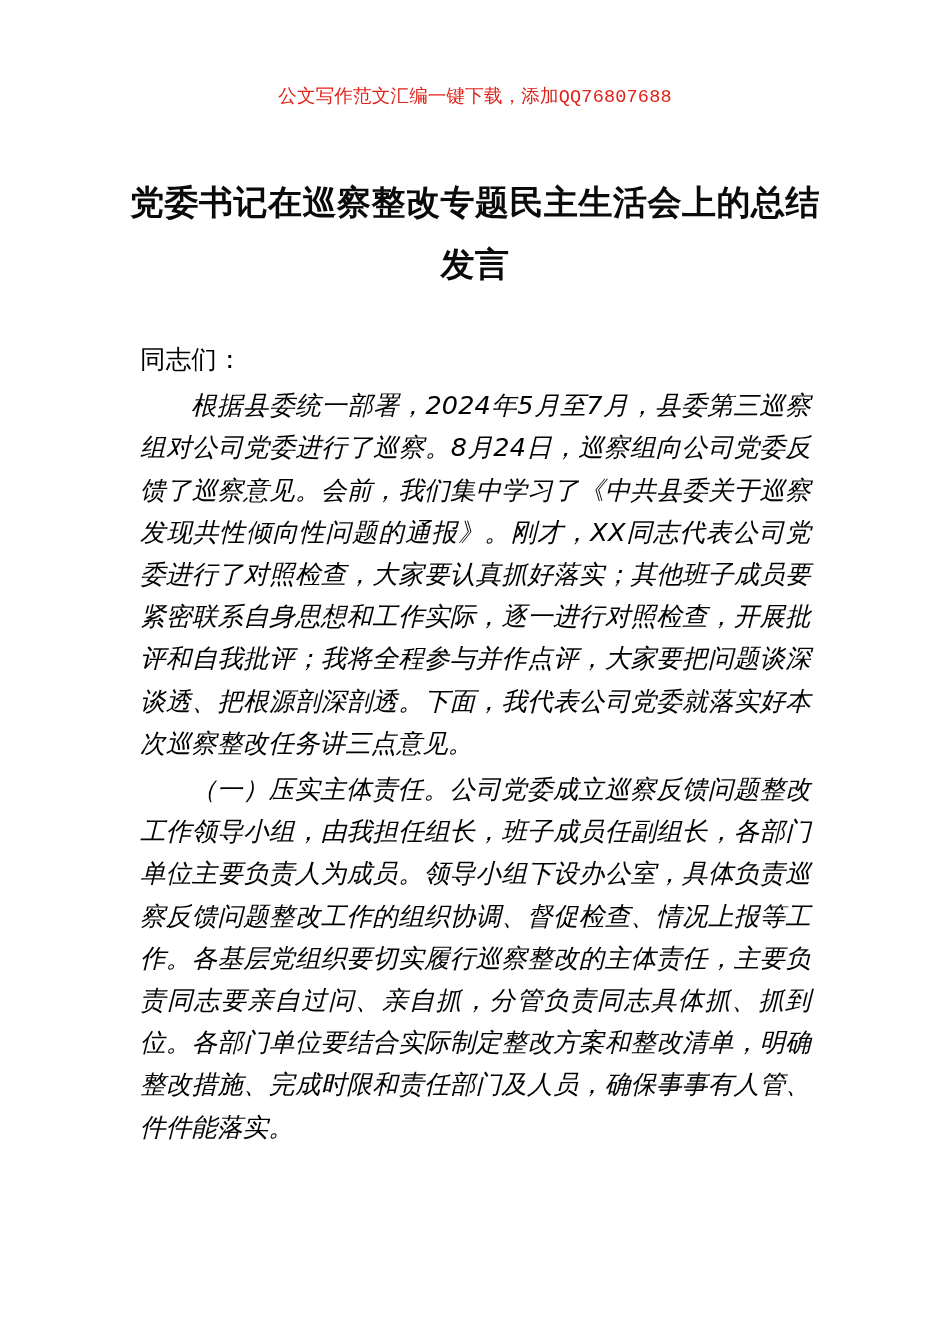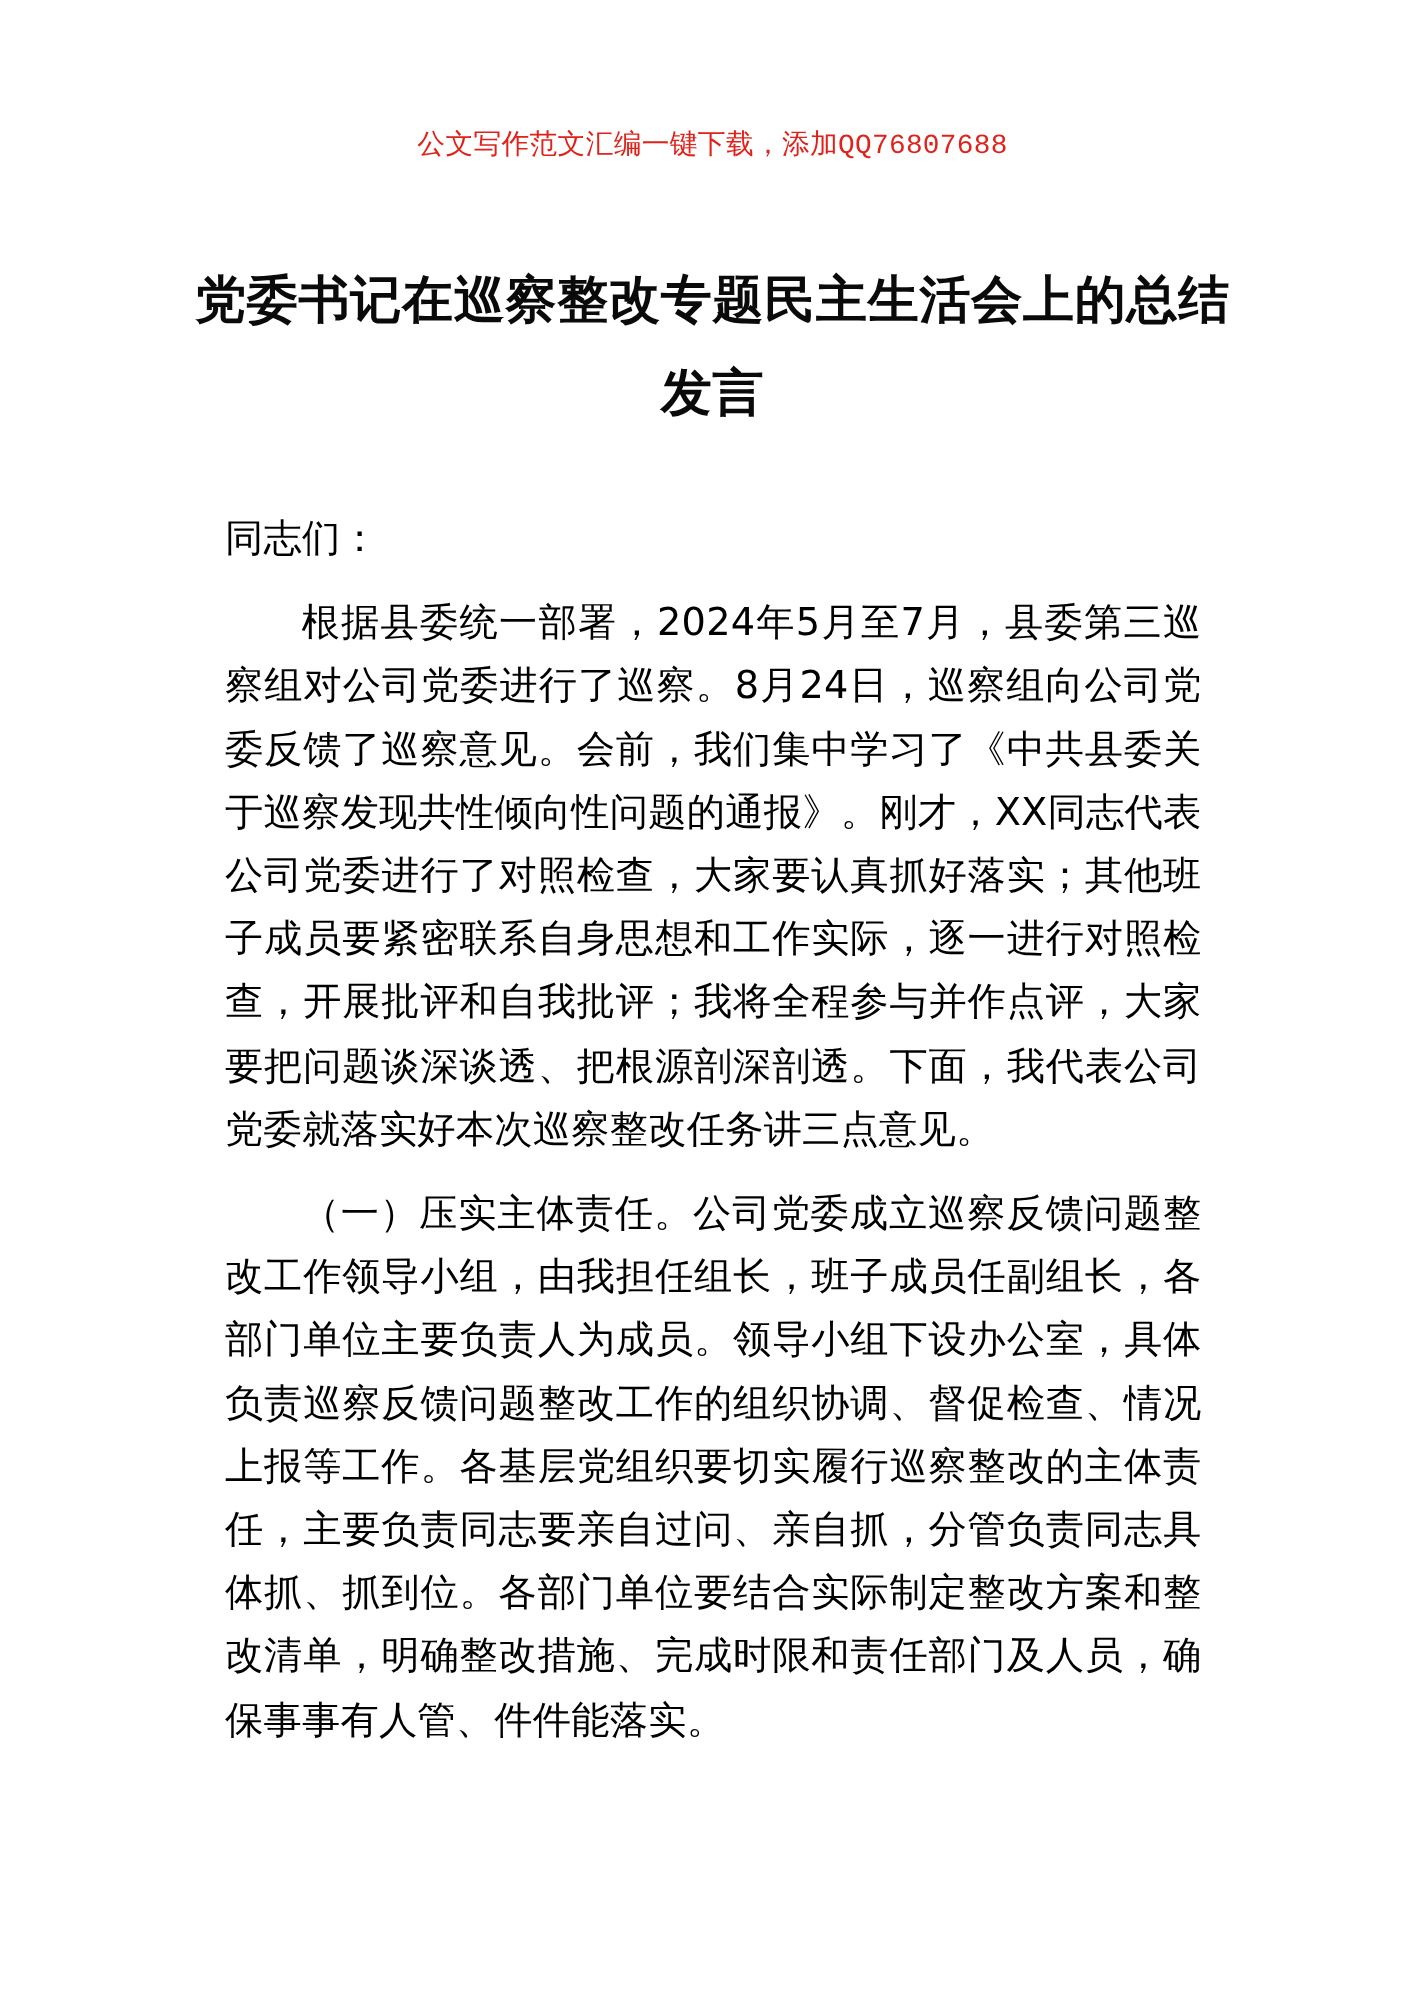--- a/index.html
+++ b/index.html
@@ -43,43 +43,44 @@
   .doc-title {
     margin: 0;
     padding: 0 120px;
     margin-top: 62px;
     text-align: center;
     font-size: 34px;
     line-height: 62px;
     font-weight: 700;
     letter-spacing: 0.5px;
     color: #0a0a0a;
-    font-family: Liberation Mono, monospace;
+    font-family: Liberation Serif, serif;
   }
 
   
   .doc-body {
     margin-top: 42px;
     padding: 0 135px 0 136px;
     box-sizing: border-box;
   }
 
   .para {
-    margin: 14px;
+    margin: 4px;
     font-size: 25.5px;
     line-height: 42.2px;
     text-align: justify;
     text-justify: inter-ideograph;
     letter-spacing: 0.15px;
     color: #000000;
     font-weight: 500;
   }
 
   .para.indent {
     text-indent: 2em;
+    font-style: italic;
   }
 
   .para.flush {
     text-indent: 0;
   }
 </style>
 </head>
 <body>
 
 <div class="page">

